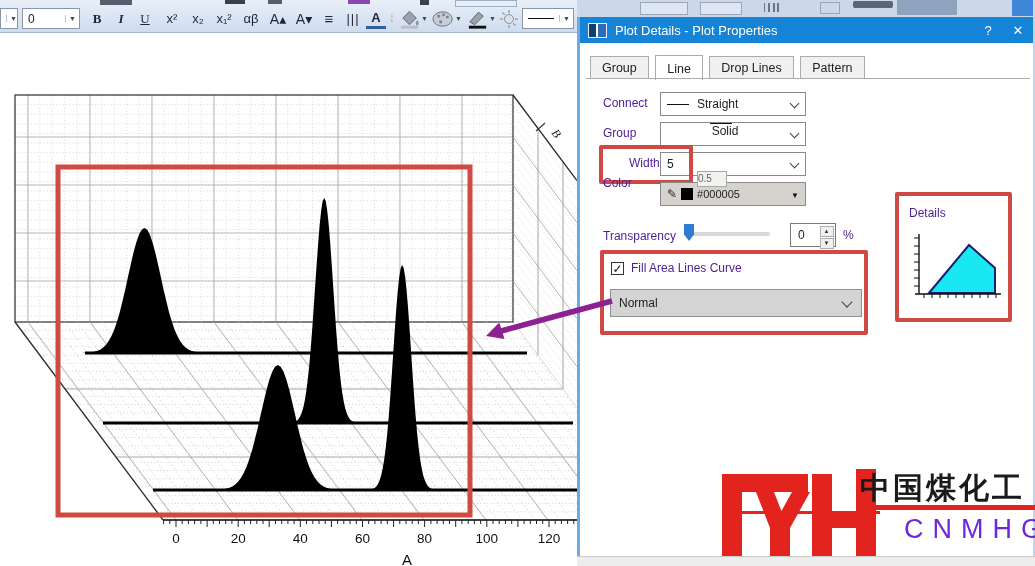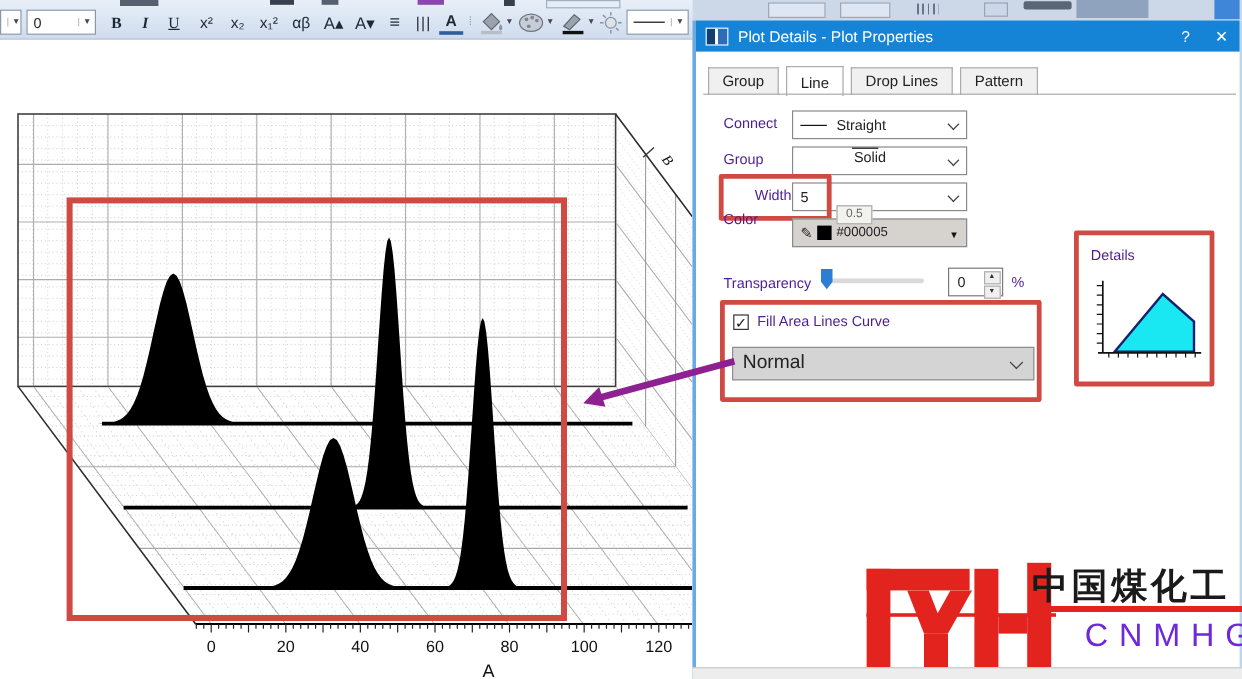--- a/index.html
+++ b/index.html
@@ -40,36 +40,36 @@
   .flabel{position:absolute;font-size:12px;color:#4c1d95;}
   .combo{position:absolute;height:22px;background:#fff;border:1px solid #8a8a8a;
          display:flex;align-items:center;font-size:12px;padding:0 22px 0 6px;}
   .combo .chev{position:absolute;right:7px;top:7px;width:6px;height:6px;
          border-right:1.6px solid #444;border-bottom:1.6px solid #444;transform:rotate(45deg);}
   .linemark{display:inline-block;width:22px;height:0;border-top:1.6px solid #111;margin-right:8px;}
   .graycombo{background:#d6d3ce;}
   .redbox{position:absolute;border:4px solid #cf4a42;border-radius:2px;pointer-events:none;}
 
   #tooltip05{left:117px;top:154px;width:30px;height:16px;background:#f2f2ee;border:1px solid #a8a8a8;
-      font-size:10px;color:#666;text-align:center;line-height:14px;}
+      font-size:10px;color:#666;line-height:14px;}
 
   #slider-track{left:108px;top:215px;width:82px;height:4px;background:#d9d9d9;border-radius:2px;}
   #slider-thumb{left:104px;top:207px;width:10px;height:17px;background:#2d7dd2;
       clip-path:polygon(0 0,100% 0,100% 62%,50% 100%,0 62%);}
   #spinner{left:210px;top:206px;width:46px;height:24px;border:1px solid #7a7a7a;background:#fff;
       font-size:12px;display:flex;align-items:center;padding-left:7px;}
   .spincol{position:absolute;right:1px;top:1px;width:15px;height:21px;display:flex;flex-direction:column;}
   .spinbtn{flex:1;border:1px solid #adadad;background:#f0f0f0;font-size:6px;line-height:9px;
       text-align:center;color:#333;margin:0.5px;}
 
   #checkbox{left:31px;top:245px;width:13px;height:13px;border:1px solid #333;background:#fff;
       font-size:12px;line-height:12px;text-align:center;color:#111;}
   #fill-label{left:51px;top:244px;}
   #normal-combo{left:30px;top:272px;width:242px;height:26px;background:#d4d4d4;border:1px solid #8f8f8f;
-      display:flex;align-items:center;font-size:16px;padding-left:8px;position:absolute;}
+      display:flex;align-items:center;font-size:12px;padding-left:8px;position:absolute;}
   #normal-combo .chev{position:absolute;right:10px;top:8px;width:7px;height:7px;
       border-right:1.6px solid #444;border-bottom:1.6px solid #444;transform:rotate(45deg);}
 
   #preview-label{left:329px;top:189px;font-size:12px;}
 
   #bottom-strip{left:577px;top:556px;width:458px;height:10px;background:#ededed;border-top:1px solid #c9c9c9;}
   #logo-cn{left:860px;top:468px;font-size:30px;font-weight:bold;color:#1a1a1a;letter-spacing:3px;}
   #logo-underline{left:858px;top:505px;width:177px;height:5px;background:#e3231e;}
   #logo-en{left:860px;top:514px;font-size:27px;color:#6d28d9;letter-spacing:9px;margin-left:44px;}
 

